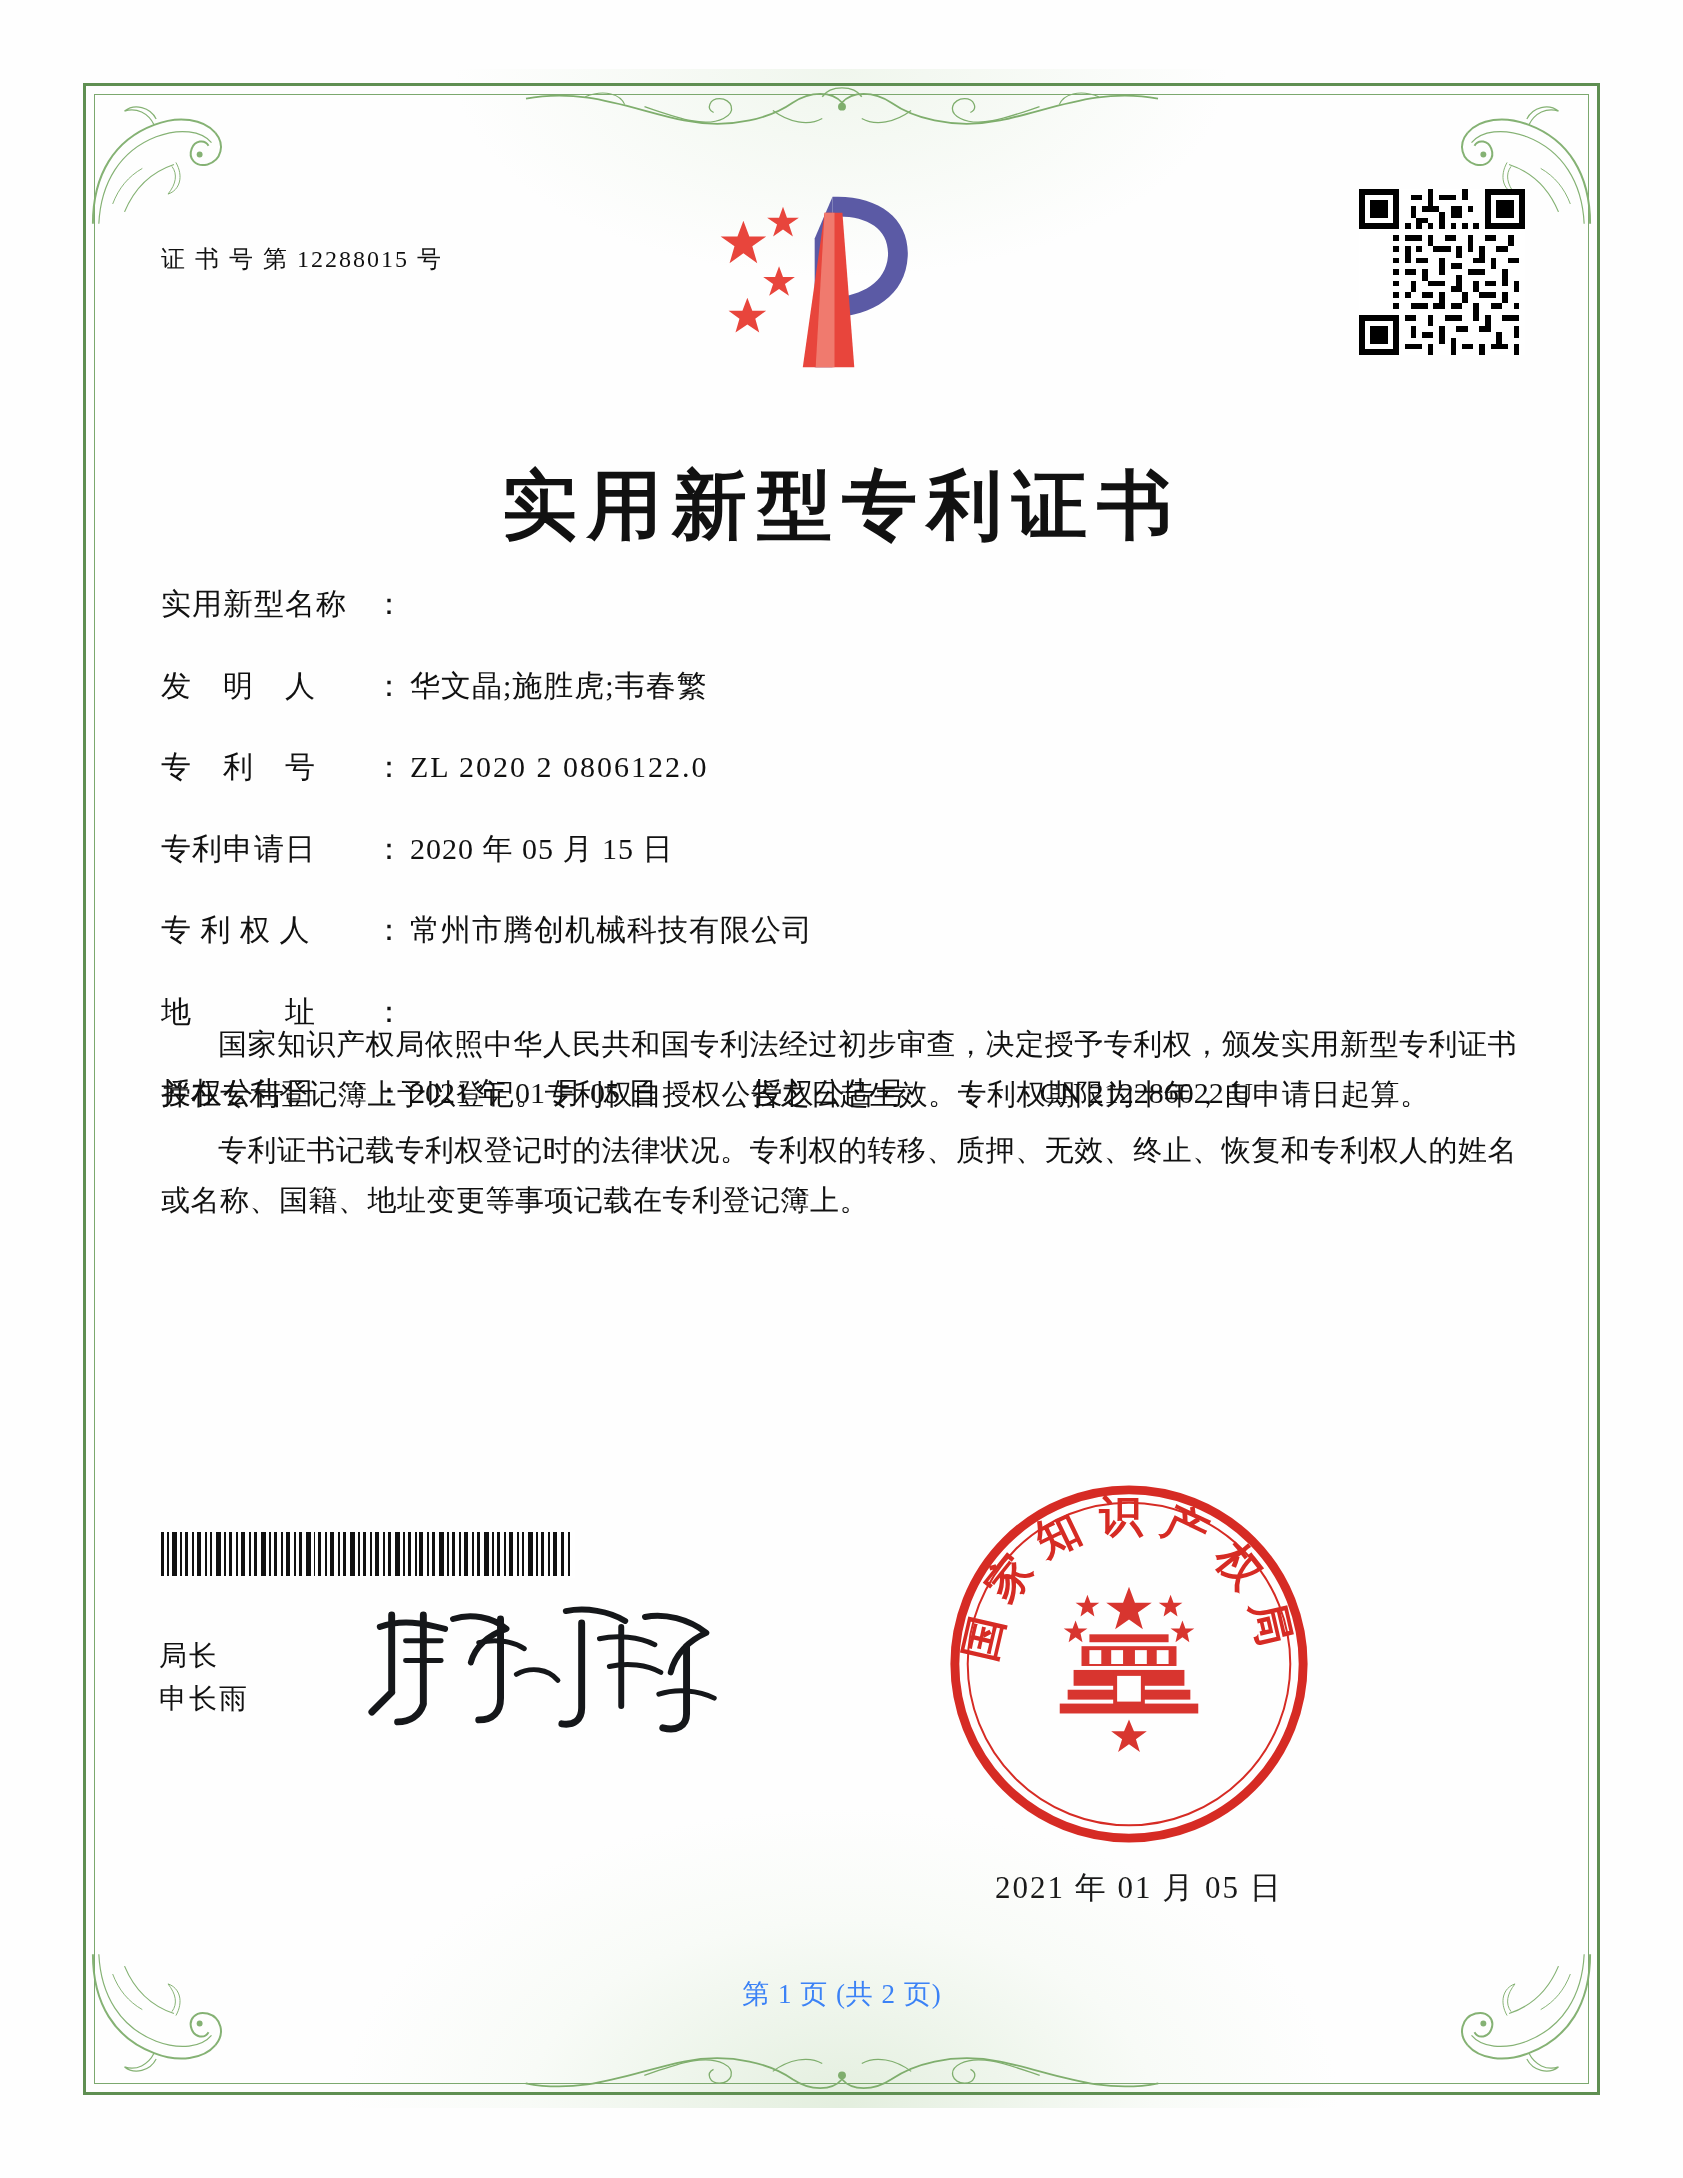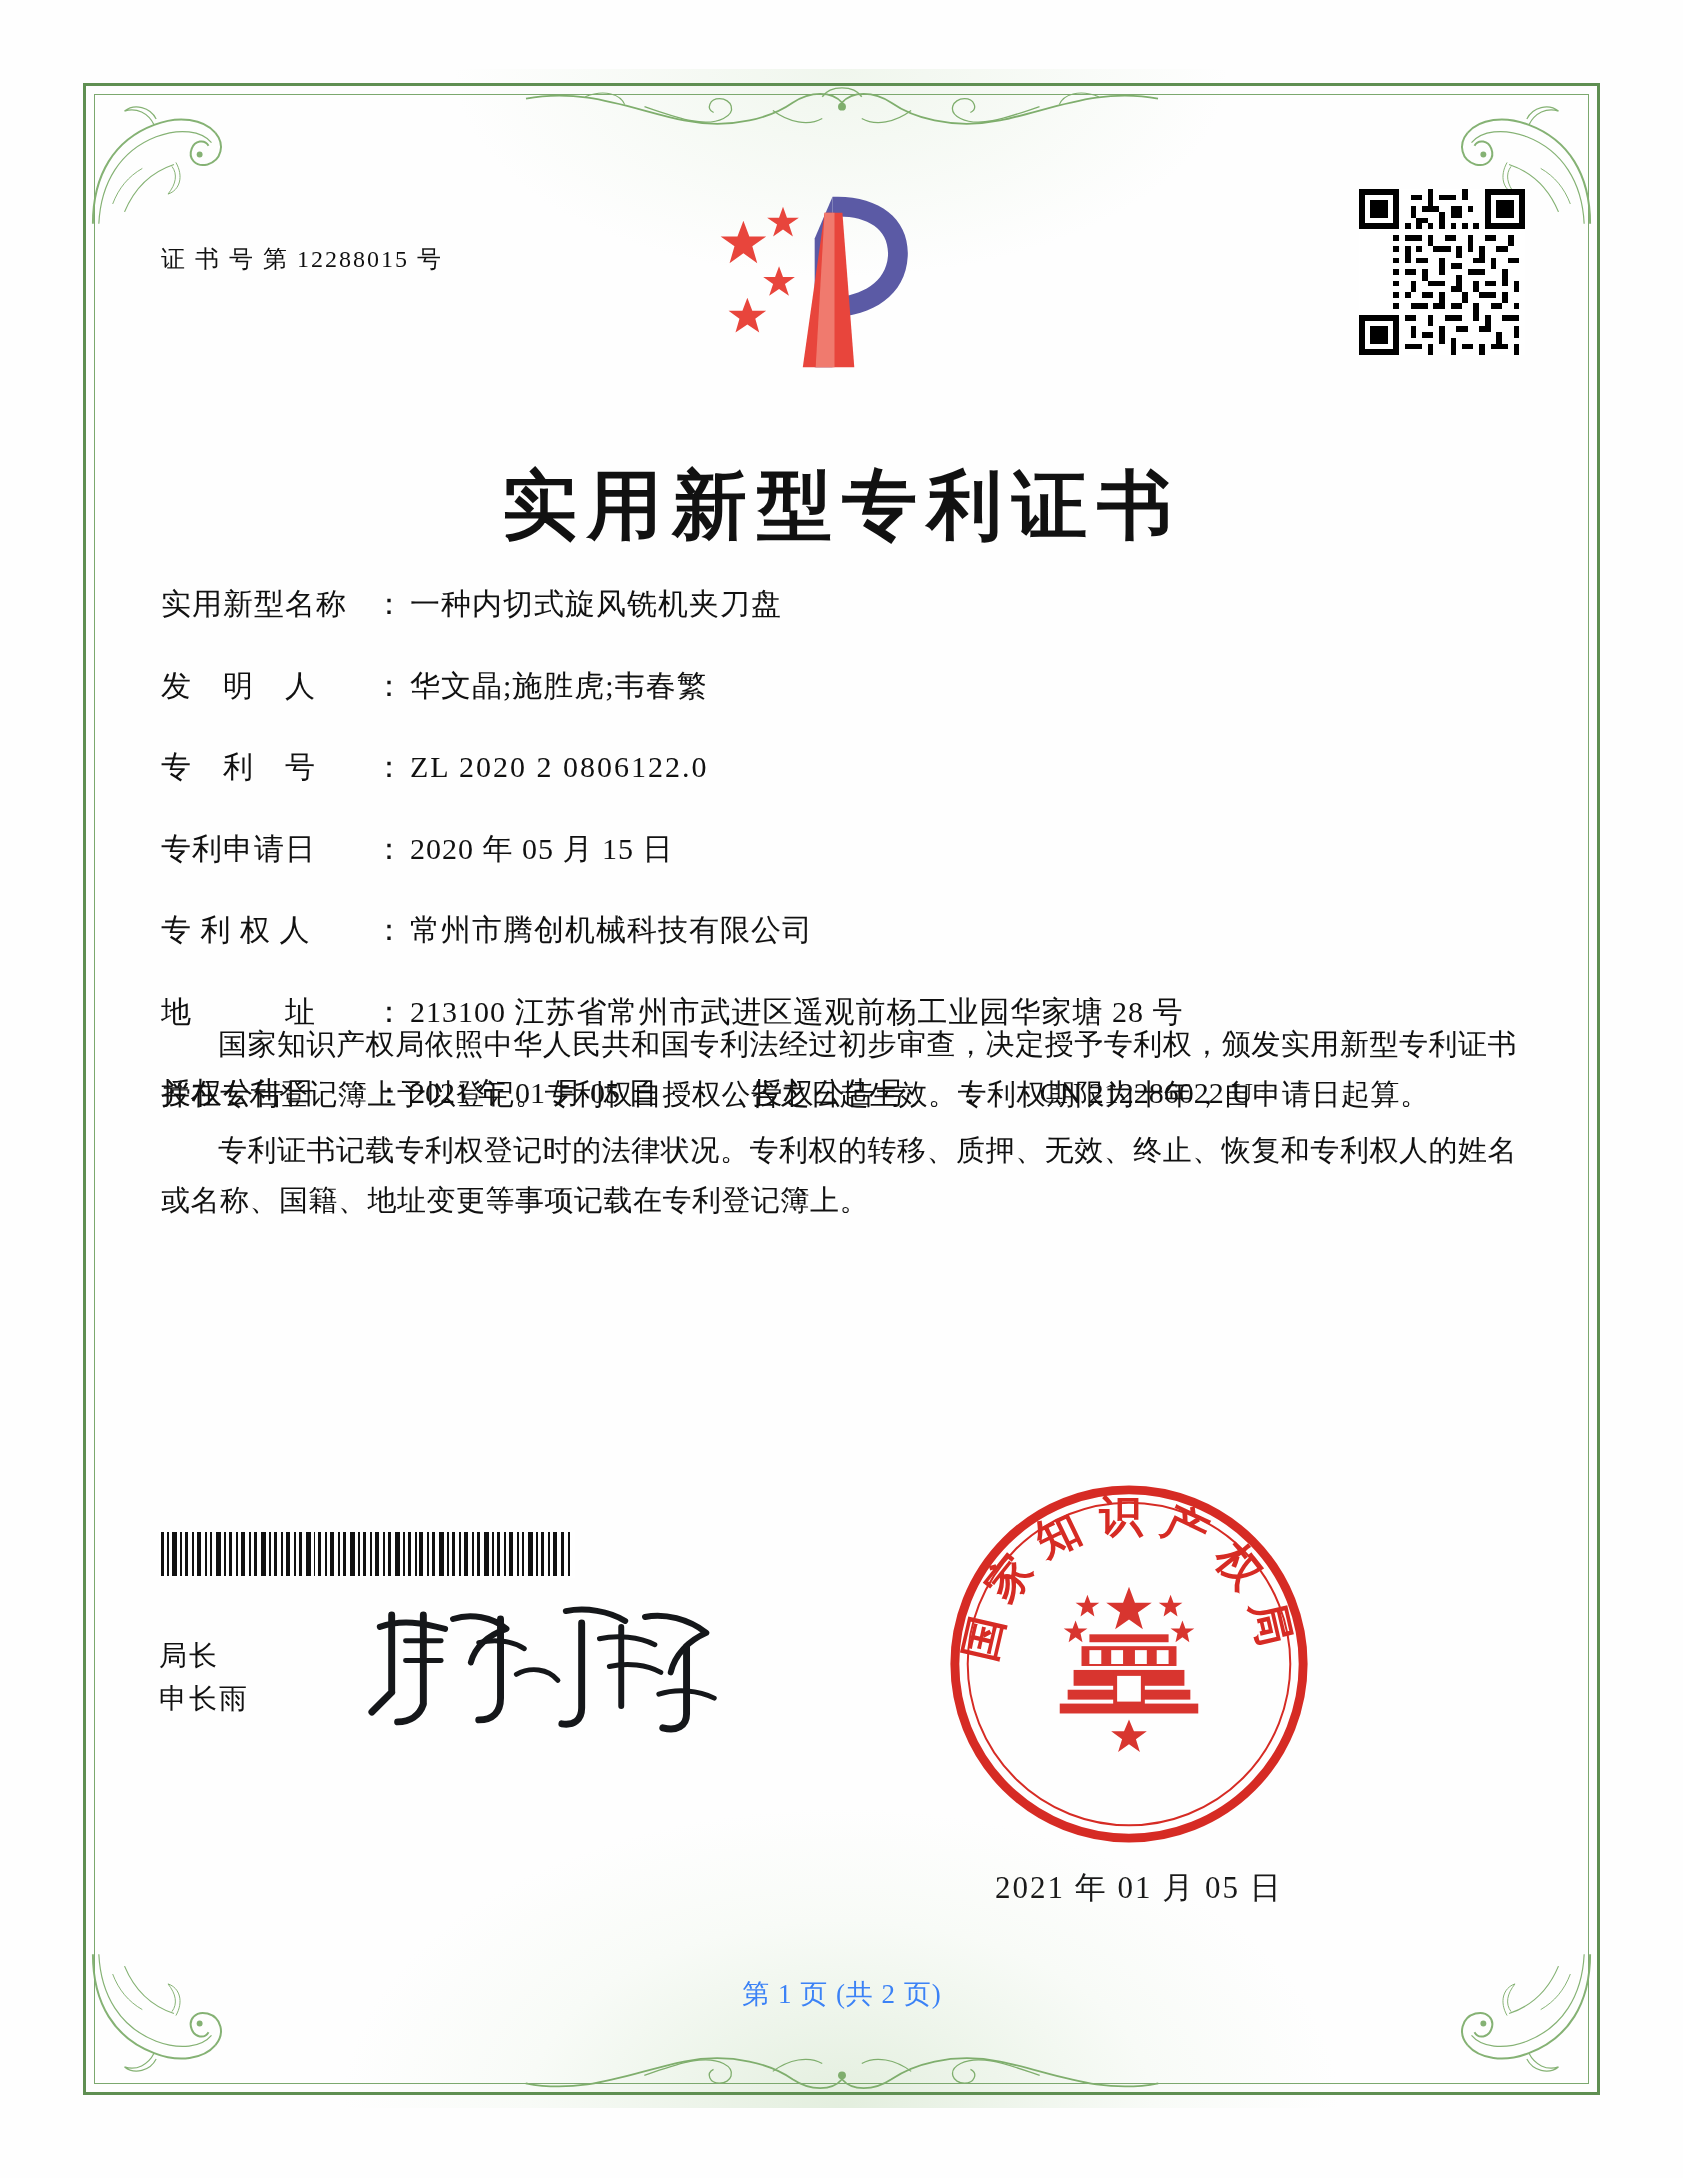--- a/index.html
+++ b/index.html
@@ -468,21 +468,20 @@
       </svg>
     </div>
 
     <div class="doc-title">实用新型专利证书</div>
 
     <div class="fields">
 
       <div class="field-row">
         <span class="field-label">实用新型名称</span>
         <span class="field-colon">：</span>
-        <span class="field-value">一种内切式旋风铣机夹刀盘</span>
       </div>
 
       <div class="field-row">
         <span class="field-label">发　明　人</span>
         <span class="field-colon">：</span>
         <span class="field-value">华文晶;施胜虎;韦春繁</span>
       </div>
 
       <div class="field-row">
         <span class="field-label">专　利　号</span>
@@ -498,21 +497,20 @@
 
       <div class="field-row">
         <span class="field-label">专 利 权 人</span>
         <span class="field-colon">：</span>
         <span class="field-value">常州市腾创机械科技有限公司</span>
       </div>
 
       <div class="field-row">
         <span class="field-label">地　　　址</span>
         <span class="field-colon">：</span>
-        <span class="field-value">213100 江苏省常州市武进区遥观前杨工业园华家塘 28 号</span>
       </div>
 
       <div class="field-row">
         <span class="field-label">授权公告日</span>
         <span class="field-colon">：</span>
         <span>2021 年 01 月 05 日</span>
         <span class="inline-second">
           <span class="field-label">授权公告号</span>
           <span class="field-colon">：</span>
           <span>CN 212286022 U</span>

